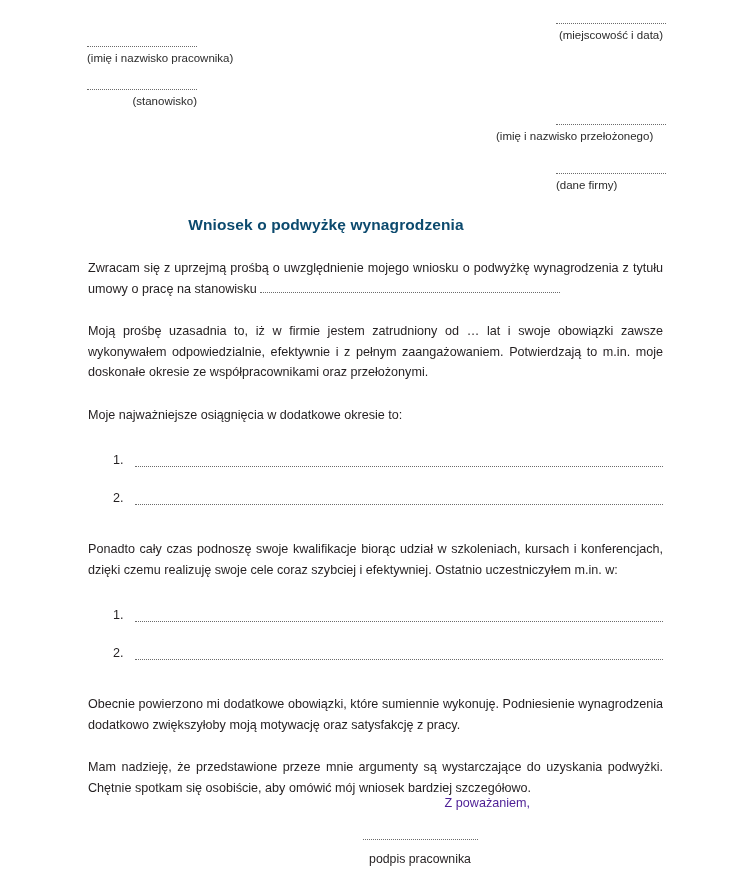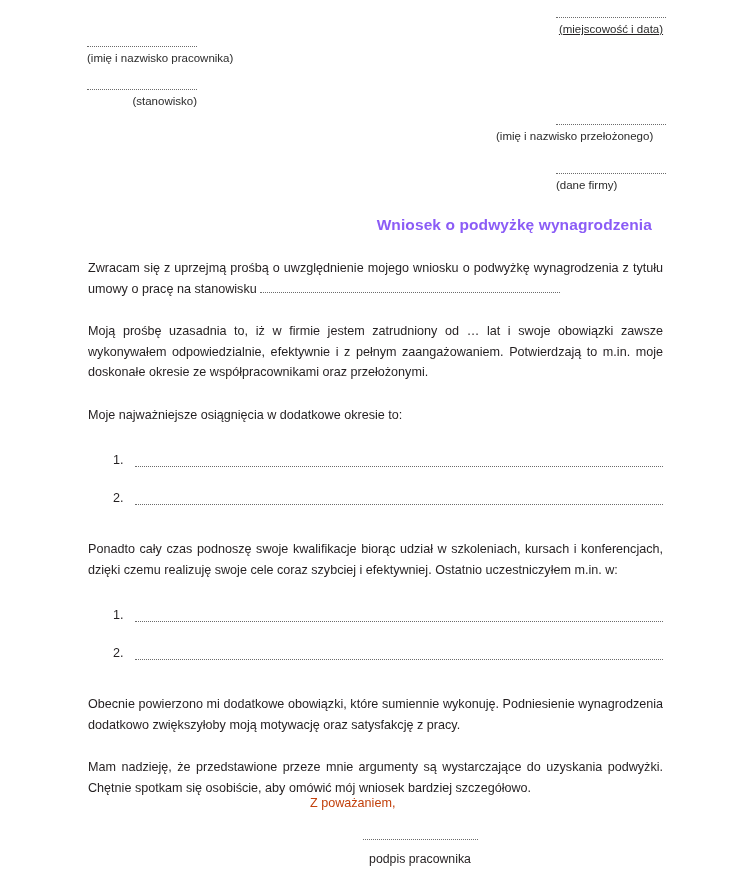--- a/index.html
+++ b/index.html
@@ -39,24 +39,23 @@
     line-height: 15px;
     color: #2b2b2b;
     white-space: nowrap;
     margin-top: 4px;
   }
   .hdr-block .dots {
     width: 110px;
   }
   .blk-miejscowosc {
     left: 556px;
-    top: 16px;
+    top: 22px;
     text-align: center;
     width: 112px;
-    text-decoration: underline;
   }
   .blk-miejscowosc .hdr-label { margin-left: -45px; width: 200px; text-align: center; }
 
   .blk-pracownik {
     left: 87px;
     top: 45px;
     text-align: center;
   }
   .blk-stanowisko {
     left: 87px;
@@ -78,25 +77,25 @@
     text-align: right;
   }
   .blk-firma .hdr-label { text-align: left; }
 
   
   .doc-title {
     position: absolute;
     top: 216px;
     left: 0;
     width: 652px;
-    text-align: right;
+    text-align: center;
     font-size: 15.5px;
     font-weight: bold;
     letter-spacing: 0.1px;
-    color: #8b5cf6;
+    color: #0c4a6e;
   }
 
   
   .body-wrap {
     position: absolute;
     left: 88px;
     top: 258px;
     width: 575px;
   }
   p.para {
@@ -145,23 +144,23 @@
   }
 
   
   .closing {
     position: absolute;
     left: 0;
     top: 796px;
     width: 750px;
   }
   .closing-line {
-    text-align: left;
-    font-size: 12.6px;
-    color: #c2410c;
+    text-align: right;
+    font-size: 12.6px;
+    color: #4c1d95;
     padding-right: 0;
     margin-left: 310px;
     width: 220px;
   }
   .sign-block {
     position: absolute;
     left: 0;
     top: 838px;
     width: 750px;
   }

